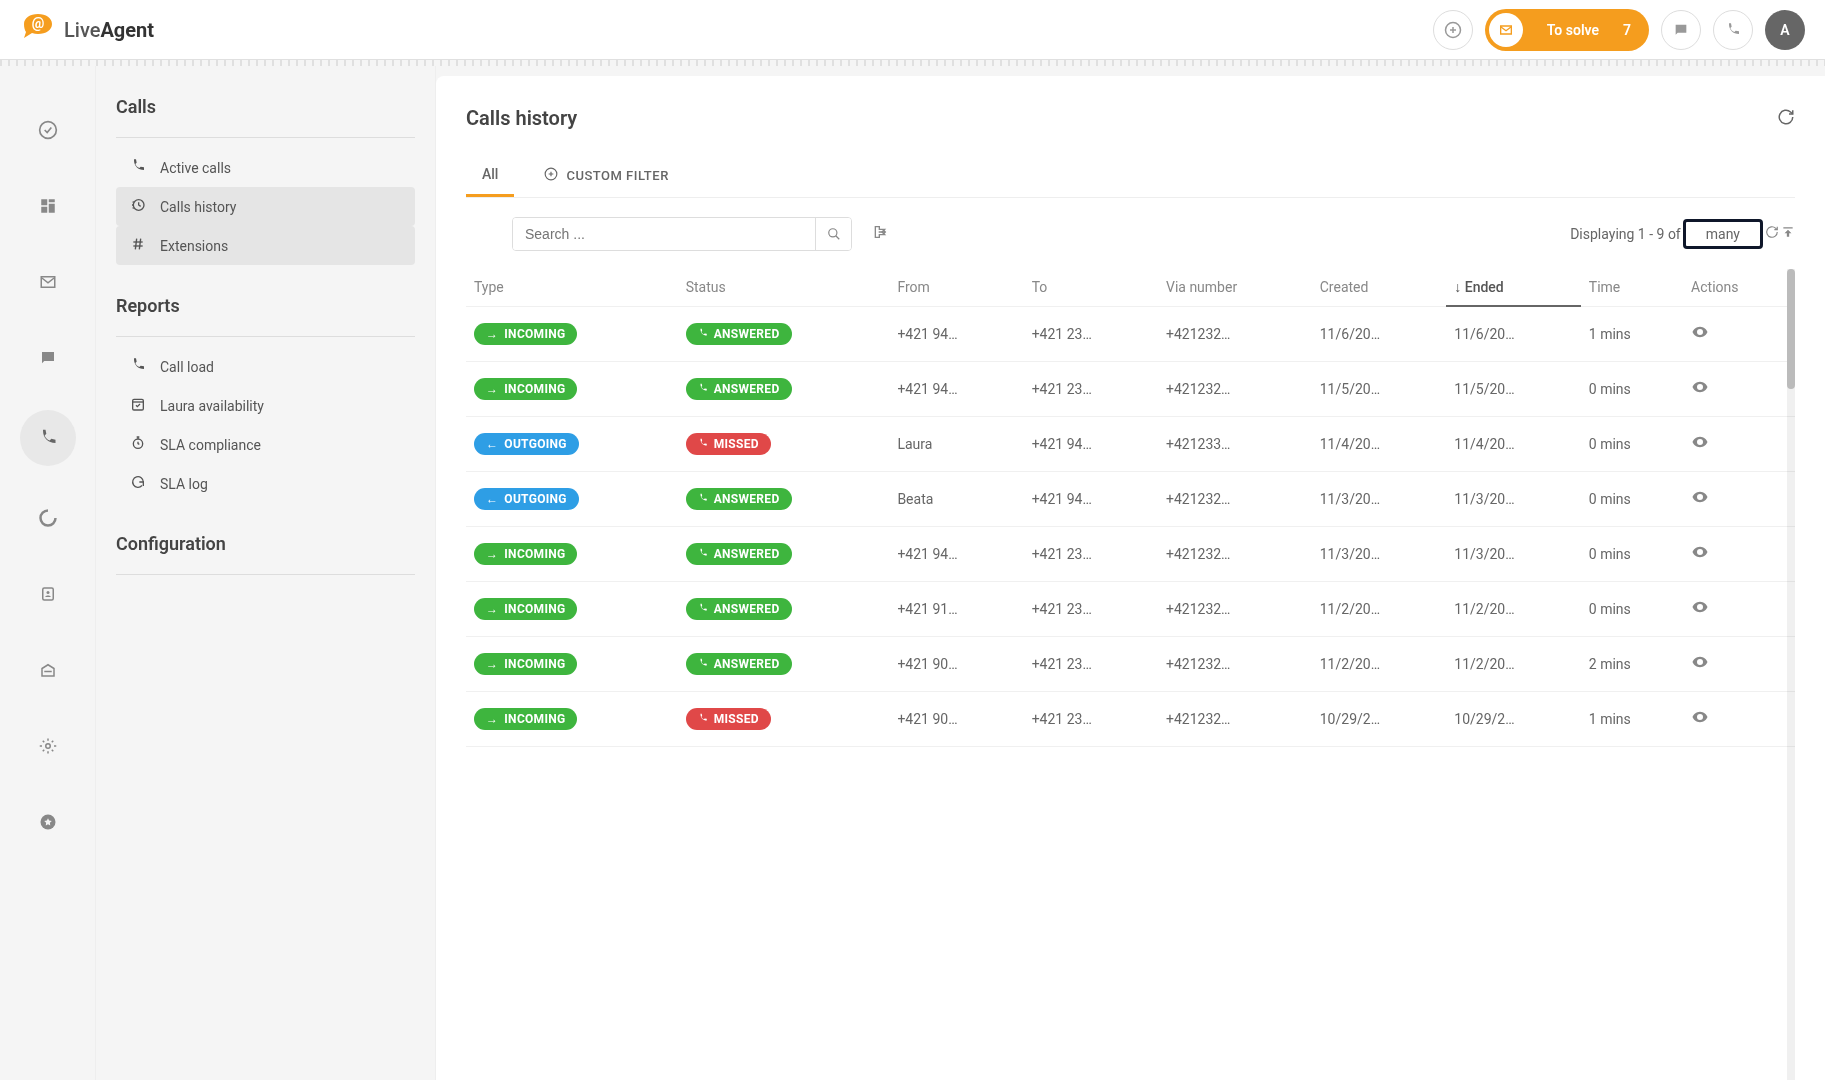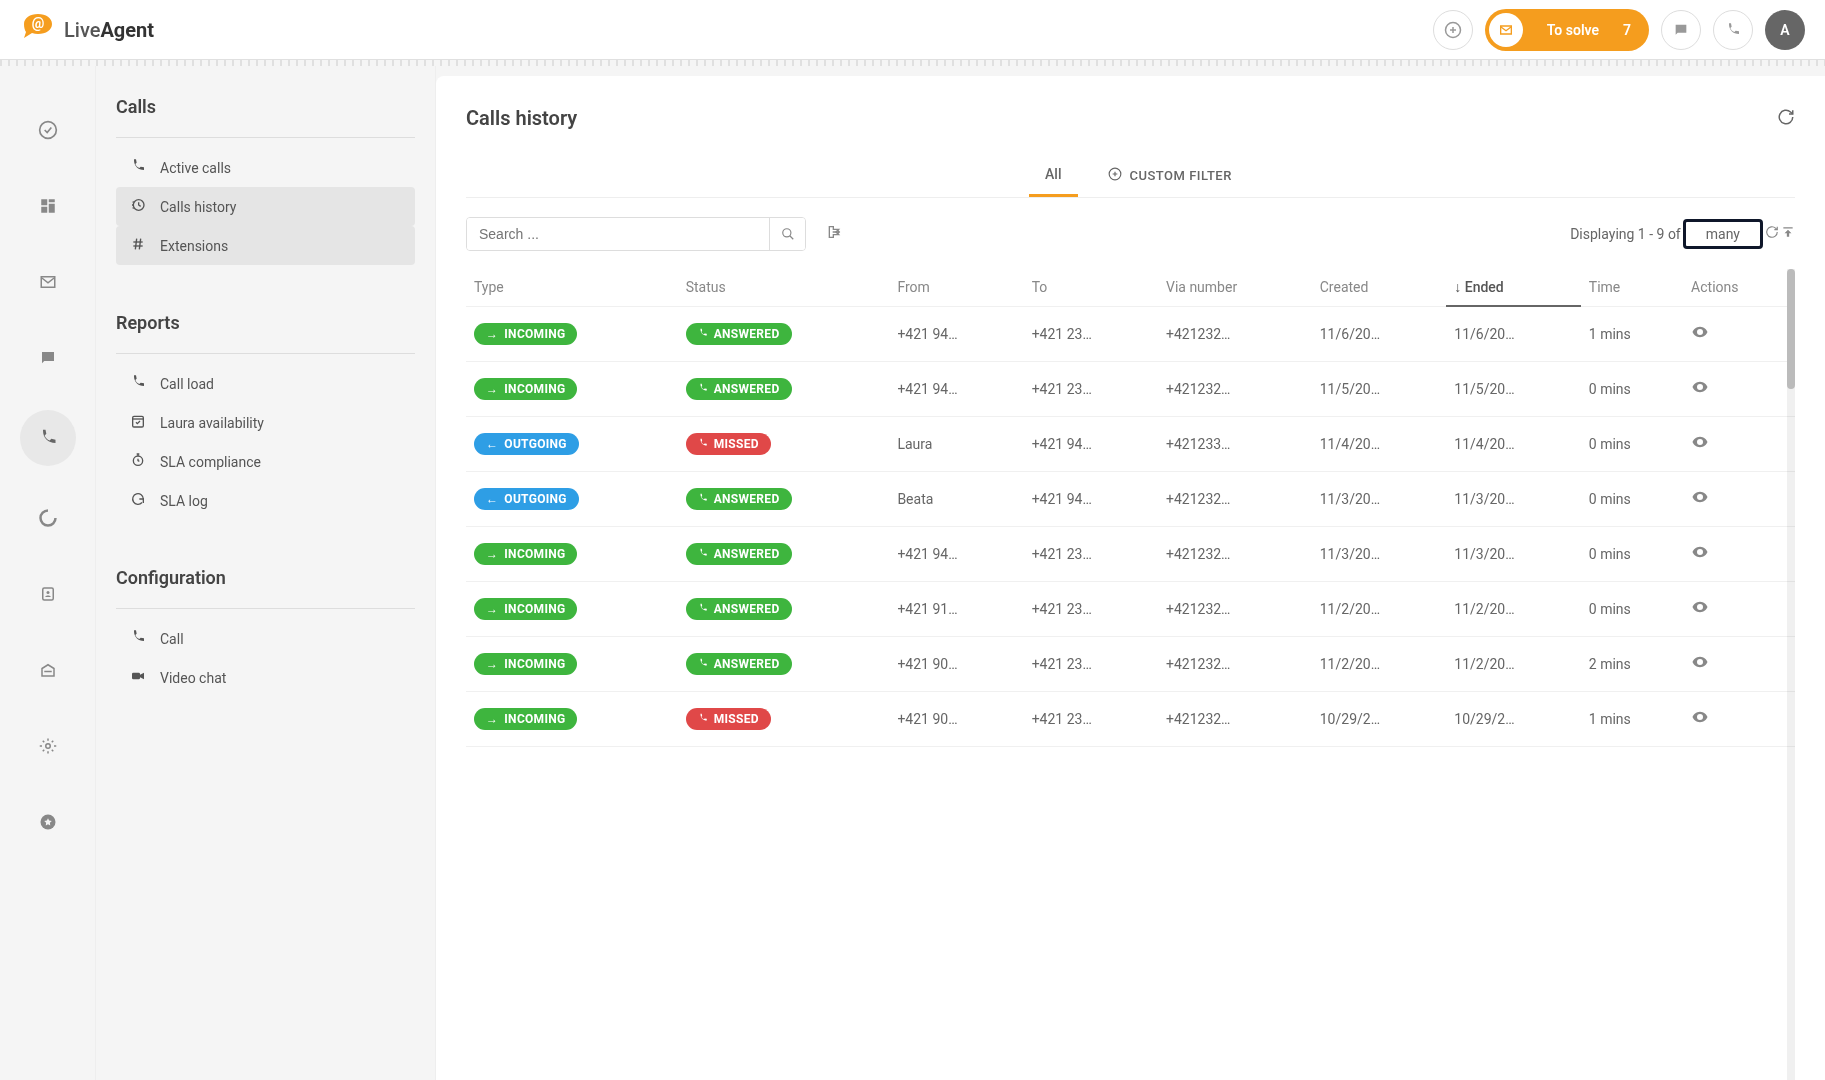--- a/index.html
+++ b/index.html
@@ -23,38 +23,38 @@
 
     
     .rail { width: 96px; background: #f5f5f5; display: flex; flex-direction: column; align-items: center; padding-top: 40px; gap: 28px; border-right: 1px solid #eee; }
     .rail-item { width: 48px; height: 48px; display: flex; align-items: center; justify-content: center; cursor: pointer; color: #888; border-radius: 50%; }
     .rail-item.active { background: #e8e8e8; color: #666; width: 56px; height: 56px; }
 
     
     .sidebar { width: 340px; background: #f5f5f5; border-right: 1px solid #eee; padding: 30px 20px; overflow-y: auto; }
     .sidebar-title { font-size: 18px; font-weight: 600; color: #444; margin-bottom: 20px; }
     .sidebar-divider { border: none; border-top: 1px solid #ddd; margin-bottom: 10px; }
-    .sidebar-group { margin-bottom: 47px; }
+    .sidebar-group { margin-bottom: 30px; }
     .sidebar-item { display: flex; align-items: center; gap: 14px; padding: 10px 14px; border-radius: 4px; cursor: pointer; color: #555; }
     .sidebar-item.active { background: #e5e5e5; }
     .sidebar-item.highlighted { background: #e5e5e5; }
     .sidebar-item svg { flex-shrink: 0; }
 
     
     .main { flex: 1; background: #fff; border-radius: 8px 0 0 0; margin-top: 10px; padding: 30px 30px 0; display: flex; flex-direction: column; overflow: hidden; }
     .main-head { display: flex; justify-content: space-between; align-items: center; margin-bottom: 24px; }
     .page-title { font-size: 20px; font-weight: 600; color: #444; }
     .reload-btn { cursor: pointer; color: #666; }
 
-    .tabs { display: flex; align-items: center; gap: 30px; border-bottom: 1px solid #eee; justify-content: center; }
+    .tabs { display: flex; align-items: center; gap: 30px; border-bottom: 1px solid #eee; }
     .tab { padding: 12px 16px; cursor: pointer; color: #666; font-weight: 500; border-bottom: 3px solid transparent; }
     .tab.active { border-bottom-color: #f59d1e; }
     .custom-filter { display: flex; align-items: center; gap: 8px; cursor: pointer; font-size: 13px; letter-spacing: 0.5px; color: #666; font-weight: 500; }
 
-    .toolbar { display: flex; align-items: center; justify-content: space-between; padding: 18px 0; }
+    .toolbar { display: flex; align-items: center; justify-content: space-between; padding: 18px 0; margin-left: 46px; }
     .toolbar-left { display: flex; align-items: center; gap: 12px; }
     .search-wrap { display: flex; border: 1px solid #ddd; border-radius: 4px; overflow: hidden; width: 340px; }
     .search-input { flex: 1; border: none; padding: 8px 12px; font-size: 14px; outline: none; }
     .search-btn { width: 36px; border: none; border-left: 1px solid #ddd; background: #fff; cursor: pointer; color: #888; display:flex; align-items:center; justify-content:center; }
     .export-btn { cursor: pointer; color: #888; padding: 8px; }
     .toolbar-right { display: flex; align-items: center; gap: 2px; color: #666; font-size: 14px; }
     .page-size { border: 3px solid #0f172a; border-radius: 4px; padding: 4px 20px; }
     .toolbar-icon { cursor: pointer; color: #888; }
 
     
@@ -243,35 +243,20 @@
           <span><svg width="16" height="16" viewBox="0 0 24 24" fill="none" stroke="currentColor" stroke-width="2">
               <path d="M20 12a8 8 0 1 0-2 5.3"></path>
               <path d="M20 18v-6h-6"></path>
             </svg></span>
           <span>SLA log</span>
         </div>
       </div>
 
     <div class="sidebar-title">Configuration</div>
     <hr class="sidebar-divider">
-    <div class="sidebar-group" id="config-group">
-        <div class="sidebar-item">
-          <span><svg width="16" height="16" viewBox="0 0 24 24" fill="currentColor">
-              <path d="M6 3c0 9 6 15 15 15v-4l-5-1-2 2c-3-1-5-3-6-6l2-2-1-5H6z"></path>
-            </svg></span>
-          <span>Call</span>
-        </div>
-        <div class="sidebar-item">
-          <span><svg width="16" height="16" viewBox="0 0 24 24" fill="currentColor">
-              <rect x="3" y="7" width="12" height="10" rx="2"></rect>
-              <path d="M15 10l6-3v10l-6-3z"></path>
-            </svg></span>
-          <span>Video chat</span>
-        </div>
-      </div>
   </div>
 
   <div class="main">
     <div class="main-head">
       <div class="page-title">Calls history</div>
       <div class="reload-btn">
         <svg width="18" height="18" viewBox="0 0 24 24" fill="none" stroke="currentColor" stroke-width="2">
             <path d="M21 12a9 9 0 1 1-3-6.7L21 8"></path>
             <path d="M21 3v5h-5"></path>
           </svg>

